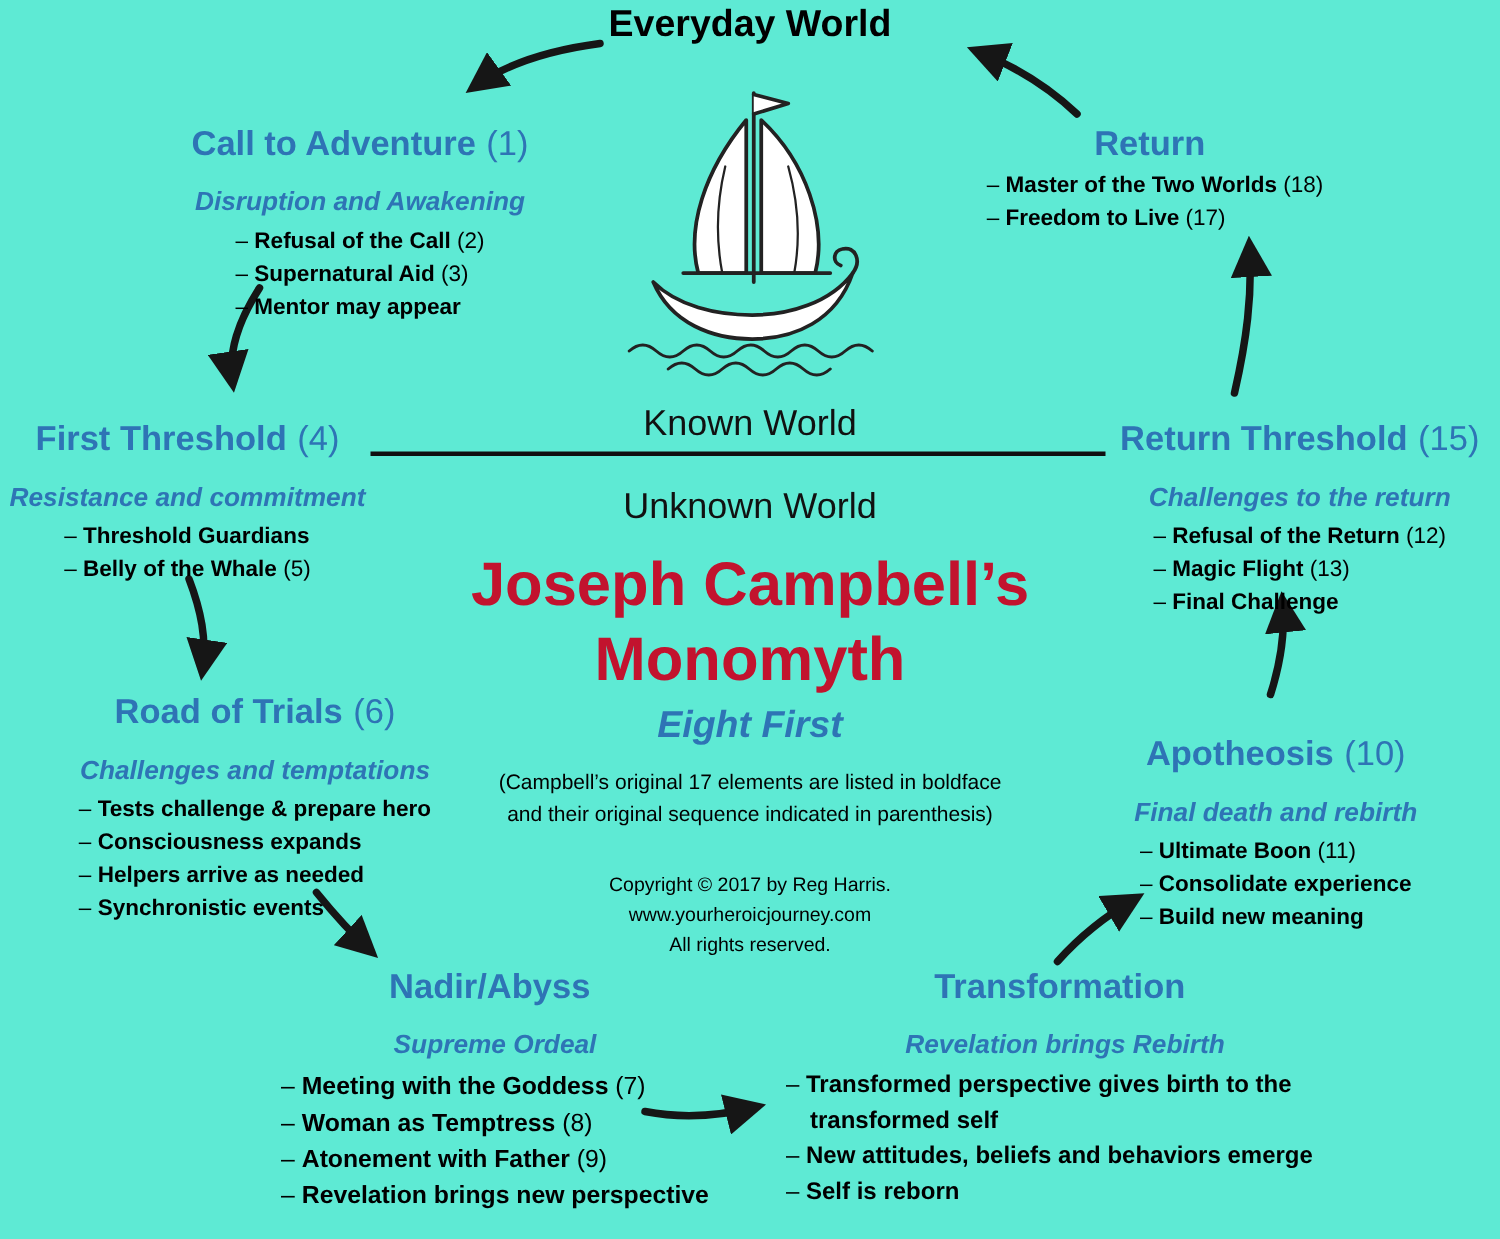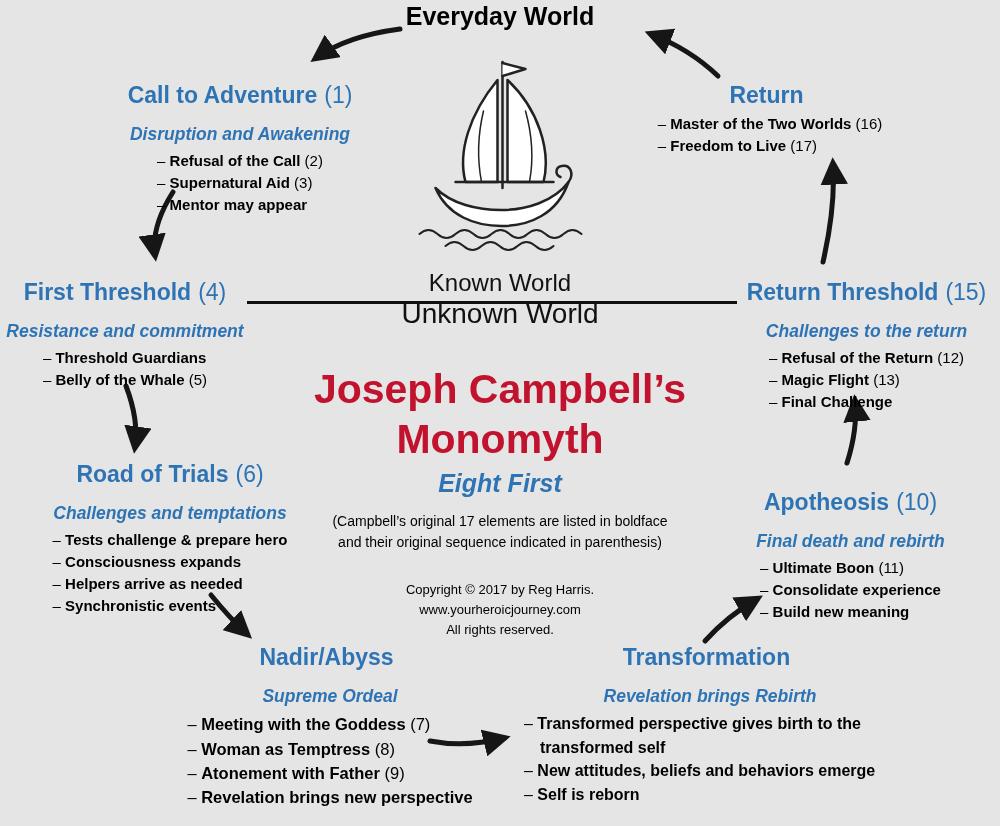--- a/index.html
+++ b/index.html
@@ -1,24 +1,24 @@
 <!DOCTYPE html>
 <html><head>
 <meta charset="utf-8">
 <style>
   html,body{margin:0;padding:0;background:#fff;}
-  .canvas{position:relative;width:1000px;height:826px;background:#e5e5e5;overflow:hidden;
+  .canvas{position:relative;width:1000px;height:826px;background:#5eead4;overflow:hidden;
           font-family:"Liberation Sans",sans-serif;color:#000;}
   :root{--blue:#2E74B5;--red:#C2132E;--ink:#161616;}
 
   
   .cline{position:absolute;left:0;right:0;text-align:center;}
   #everyday{top:2px;font-size:25px;font-weight:700;color:#000;}
   #known{top:269px;font-size:24px;color:#111;}
-  #unknown{top:298px;font-size:28px;color:#111;}
+  #unknown{top:324px;font-size:24px;color:#111;}
   #divider{position:absolute;left:247px;top:301px;width:490px;height:3px;background:#101010;}
   #title-red{top:364px;font-size:41px;line-height:1.22;font-weight:700;color:var(--red);}
   #eight{top:469px;font-size:25px;font-weight:700;font-style:italic;color:var(--blue);}
   #note{top:511px;font-size:14px;line-height:1.5;color:#000;}
   #copy{top:580px;font-size:13px;line-height:1.55;color:#000;}
 
   
   .stage{position:absolute;text-align:center;}
   .stage-title{font-size:23px;font-weight:700;color:var(--blue);line-height:1.1;white-space:nowrap;}
   .stage-title .num{font-weight:400;margin-left:7px;}
@@ -172,18 +172,18 @@
     <div class="items">
       <div class="item bold"><span>– </span><span class="lbl">Refusal of the Return</span><span> (12)</span></div>
       <div class="item bold"><span>– </span><span class="lbl">Magic Flight</span><span> (13)</span></div>
       <div class="item"><span>– </span><span class="lbl">Final Challenge</span><span></span></div>
     </div>
   </div>
 
   <div class="stage" id="st-return">
     <div class="stage-title"><span>Return</span><span class="num"></span></div>
     <div class="items">
-      <div class="item bold"><span>– </span><span class="lbl">Master of the Two Worlds</span><span> (16)</span></div>
+      <div class="item bold"><span>– </span><span class="lbl">Master of the Two Worlds</span><span> (18)</span></div>
       <div class="item bold"><span>– </span><span class="lbl">Freedom to Live</span><span> (17)</span></div>
     </div>
   </div>
 
 </div>
 
 </body></html>

